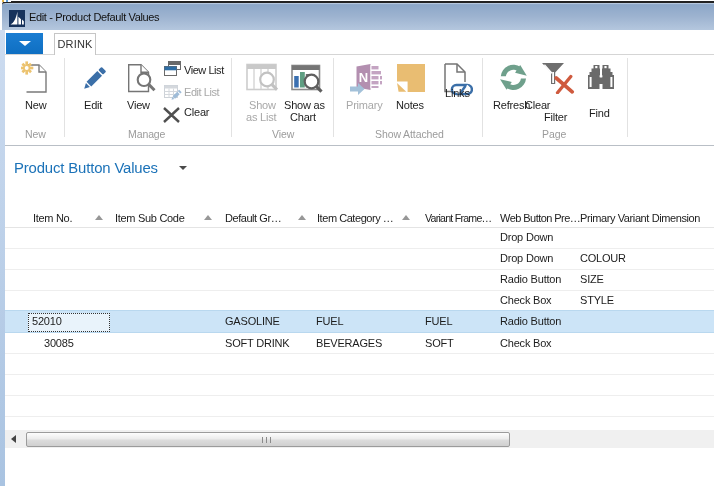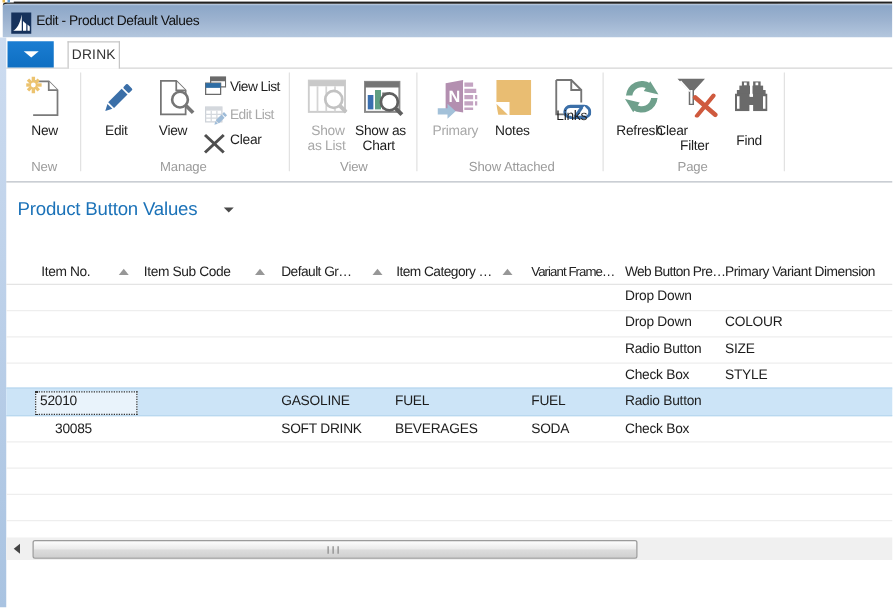--- a/index.html
+++ b/index.html
@@ -277,21 +277,21 @@
 <div class="cell" style="left:500px;top:294px">Check Box</div>
 <div class="cell" style="left:580px;top:294px">STYLE</div>
 <div class="cell" style="left:32px;top:315px">52010</div>
 <div class="cell" style="left:225px;top:315px">GASOLINE</div>
 <div class="cell" style="left:316px;top:315px">FUEL</div>
 <div class="cell" style="left:425px;top:315px">FUEL</div>
 <div class="cell" style="left:500px;top:315px">Radio Button</div>
 <div class="cell" style="left:44px;top:337px">30085</div>
 <div class="cell" style="left:225px;top:337px">SOFT DRINK</div>
 <div class="cell" style="left:316px;top:337px">BEVERAGES</div>
-<div class="cell" style="left:425px;top:337px">SODA</div>
+<div class="cell" style="left:425px;top:337px">SOFT</div>
 <div class="cell" style="left:500px;top:337px">Check Box</div>
 
 <div class="abs" style="left:5px;top:430px;width:709px;height:18px;background:#f0f0f0"></div>
 <div class="abs" style="left:11px;top:435px;width:0;height:0;border-top:4px solid transparent;border-bottom:4px solid transparent;border-right:5px solid #444"></div>
 <div class="abs" style="left:26px;top:432px;width:484px;height:15px;border:1px solid #9b9b9b;border-radius:2px;background:linear-gradient(#fdfdfd,#ececec 45%,#dcdcdc 55%,#d0d0d0)"></div>
 <div class="abs" style="left:262px;top:437px;width:1px;height:6px;background:#8a8a8a"></div>
 <div class="abs" style="left:266px;top:437px;width:1px;height:6px;background:#8a8a8a"></div>
 <div class="abs" style="left:270px;top:437px;width:1px;height:6px;background:#8a8a8a"></div>
 
 </body></html>

